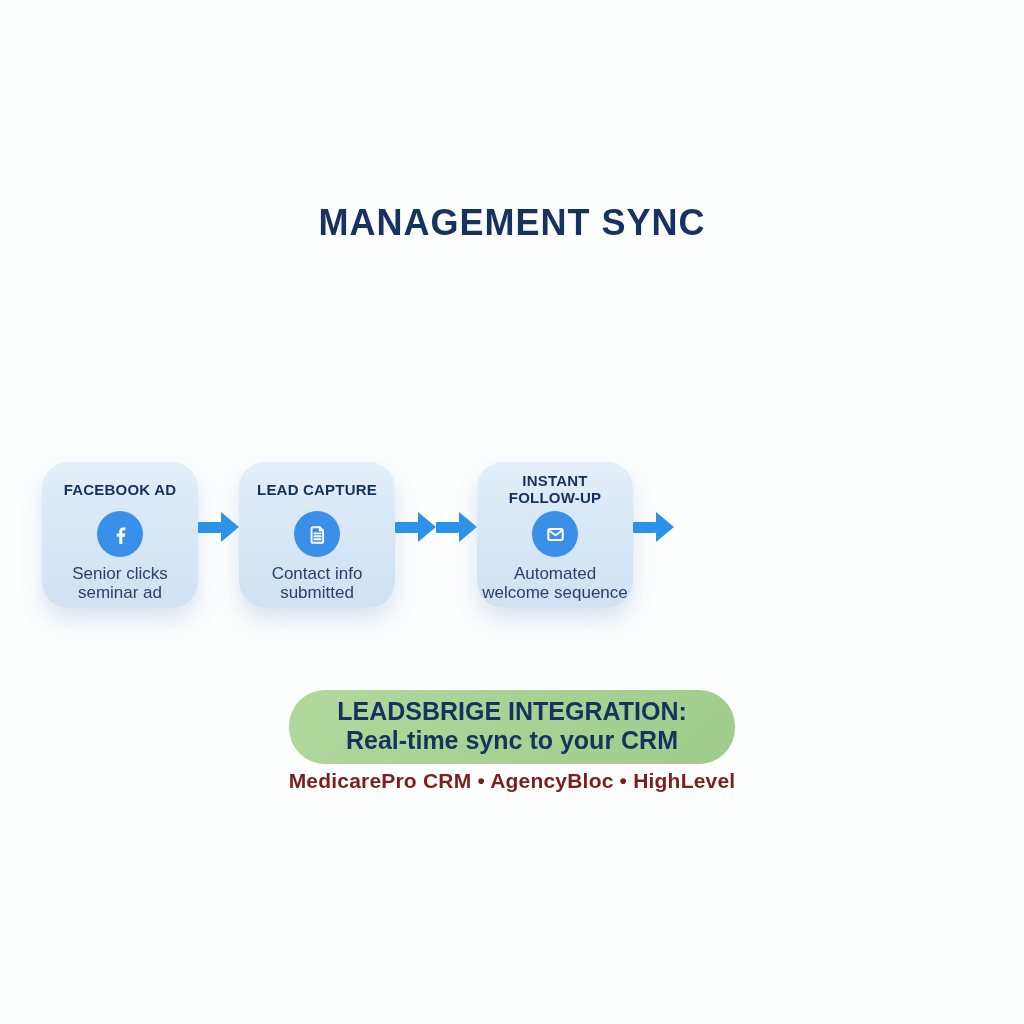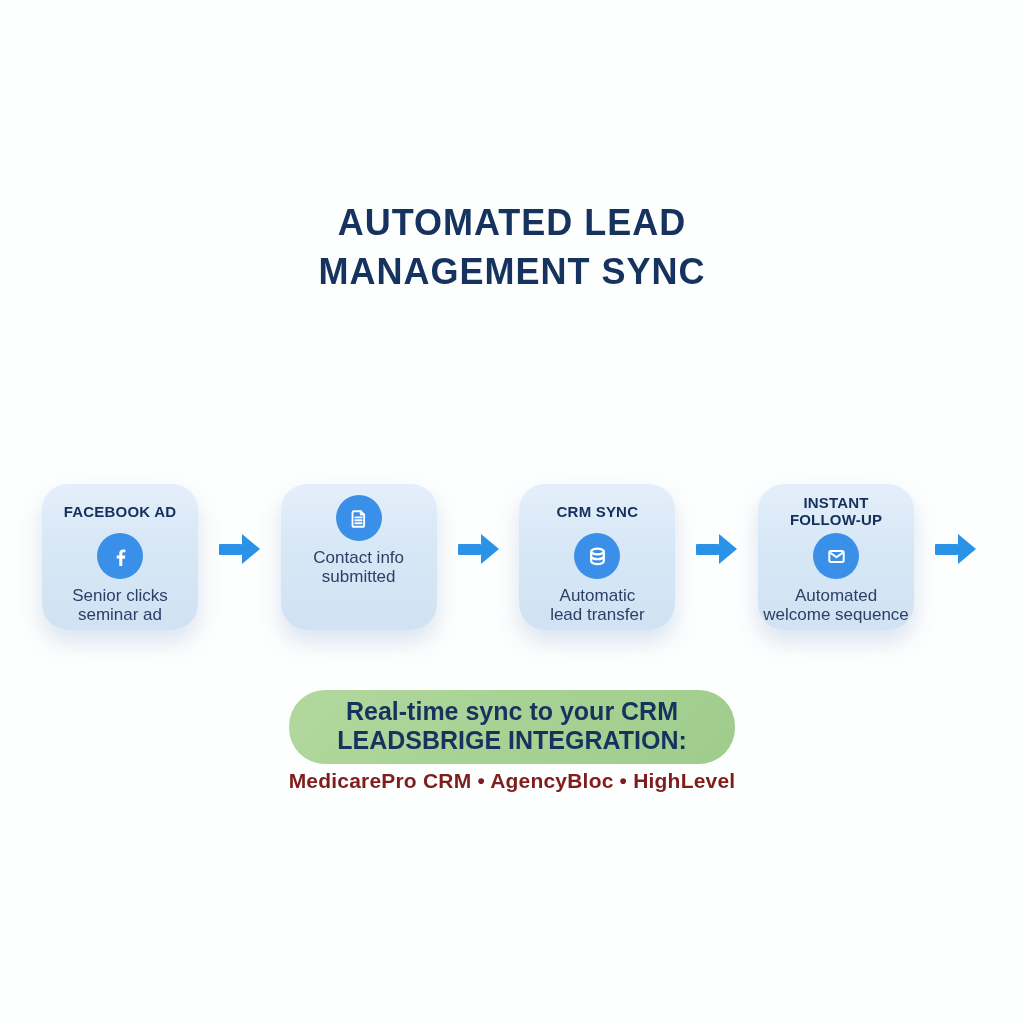--- a/index.html
+++ b/index.html
@@ -19,24 +19,23 @@
     color: #16325e;
     font-size: 36px;
     font-weight: 800;
     letter-spacing: 1px;
     line-height: 49px;
   }
 
   
   .flow-row {
     position: absolute;
-    top: 484px; left: 42px;
+    top: 462px; left: 42px;
     width: 934px; height: 146px;
     display: flex;
-    justify-content: space-between;
     align-items: stretch;
   }
   .card {
     width: 156px; height: 146px;
     border-radius: 26px;
     background: linear-gradient(180deg, #e4effa 0%, #d7e7f6 45%, #d0e2f3 100%);
     box-shadow: 0 12px 22px rgba(140, 170, 205, 0.30);
     display: flex;
     flex-direction: column;
     align-items: center;
@@ -118,21 +117,20 @@
     color: #7f1d1d;
     font-size: 21px;
     font-weight: 700;
     letter-spacing: 0.2px;
   }
 </style>
 </head>
 <body>
 
 <div class="page-title">
-  <div>AUTOMATED LEAD</div>
   <div>MANAGEMENT SYNC</div>
 </div>
 
 <div class="flow-row">
 
   <div class="card">
     <div class="card-title">FACEBOOK AD</div>
     <div class="icon-circle">
       <svg viewBox="0 0 24 24">
           <path fill="#ffffff" d="M13.6 20.5v-6.6h2.3l.35-2.7h-2.65V9.5c0-.78.25-1.31 1.36-1.31h1.39V5.78c-.24-.03-1.07-.1-2.04-.1-2.02 0-3.4 1.23-3.4 3.5v1.96H8.6v2.7h2.31v6.66z"></path>
@@ -141,50 +139,39 @@
     <div class="card-desc">Senior clicks
 seminar ad</div>
   </div>
 
   <div class="arrow">
       <div class="shaft"></div>
       <div class="head"></div>
     </div>
 
   <div class="card">
+    <div class="card-title">LEAD CAPTURE</div>
     <div class="icon-circle">
       <svg viewBox="0 0 24 24" fill="none" stroke="#ffffff" stroke-width="1.7" stroke-linejoin="round" stroke-linecap="round">
         <path d="M7.5 5.5h6.5l3 3v10a.8.8 0 0 1-.8.8H7.5a.8.8 0 0 1-.8-.8v-12a.8.8 0 0 1 .8-.8z"></path>
         <path d="M14 5.5v3h3"></path>
         <line x1="9.2" y1="11" x2="14.8" y2="11"></line>
         <line x1="9.2" y1="13.6" x2="14.8" y2="13.6"></line>
         <line x1="9.2" y1="16.2" x2="14.8" y2="16.2"></line>
       </svg>
     </div>
     <div class="card-desc">Contact info
 submitted</div>
   </div>
 
   <div class="arrow">
       <div class="shaft"></div>
       <div class="head"></div>
     </div>
 
-  <div class="card">
-    <div class="card-title">CRM SYNC</div>
-    <div class="icon-circle">
-      <svg viewBox="0 0 24 24" fill="none" stroke="#ffffff" stroke-width="2" stroke-linecap="round">
-        <ellipse cx="12" cy="7.6" rx="5.6" ry="2.5"></ellipse>
-        <path d="M6.4 7.6v8.6c0 1.38 2.5 2.5 5.6 2.5s5.6-1.12 5.6-2.5V7.6"></path>
-        <path d="M6.4 11.9c0 1.38 2.5 2.5 5.6 2.5s5.6-1.12 5.6-2.5"></path>
-      </svg>
-    </div>
-    <div class="card-desc">Automatic
-lead transfer</div>
-  </div>
 
   <div class="arrow">
       <div class="shaft"></div>
       <div class="head"></div>
     </div>
 
   <div class="card">
     <div class="card-title">INSTANT
 FOLLOW-UP</div>
     <div class="icon-circle">
@@ -199,17 +186,17 @@
 
   <div class="arrow">
       <div class="shaft"></div>
       <div class="head"></div>
     </div>
 
 
 </div>
 
 <div class="integration-pill">
+  <div>LEADSBRIGE INTEGRATION:</div>
   <div>Real-time sync to your CRM</div>
-  <div>LEADSBRIGE INTEGRATION:</div>
 </div>
 
 <div class="providers-caption">MedicarePro CRM • AgencyBloc • HighLevel</div>
 
 </body></html>

